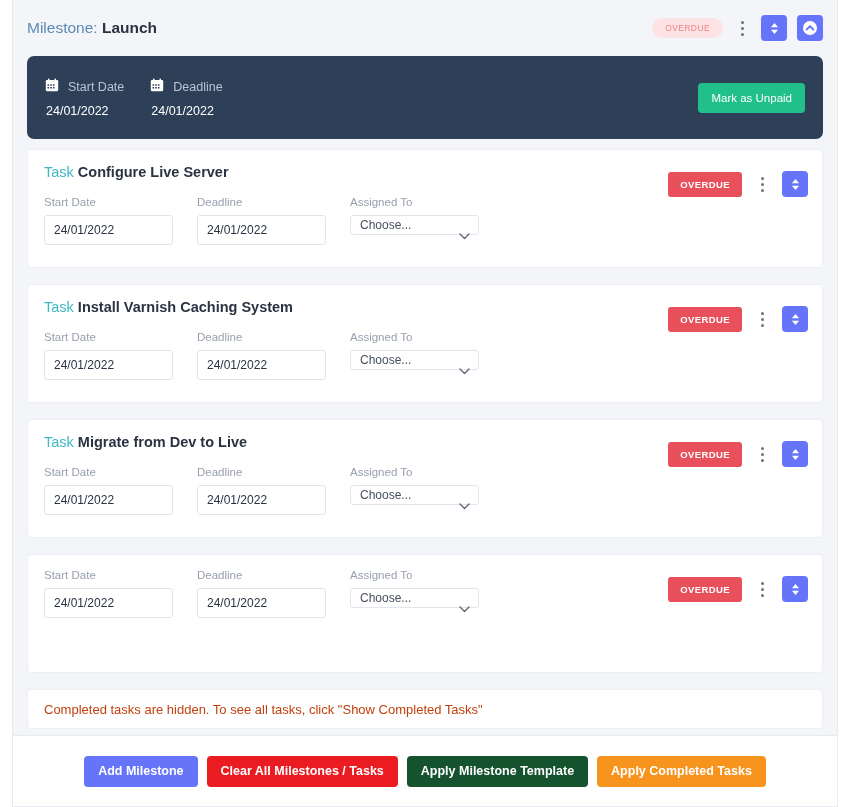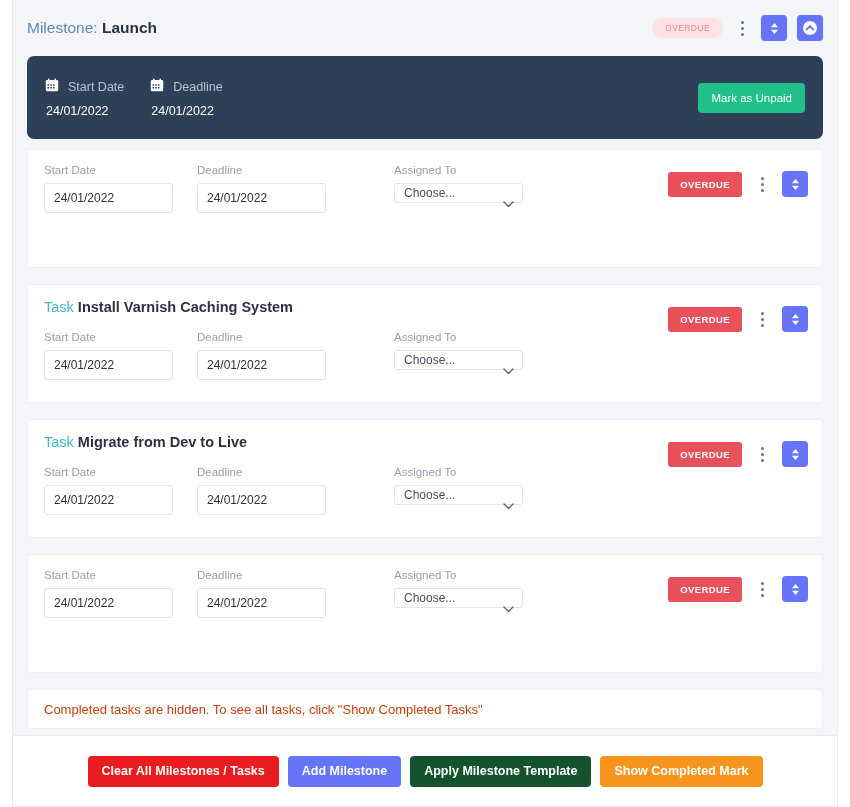--- a/index.html
+++ b/index.html
@@ -174,21 +174,21 @@
     height: 30px;
     border: 1px solid #e2e5ea;
     border-radius: 3px;
     font-size: 12px;
     color: #2a3342;
     padding: 0 9px;
     background: #fff;
     font-family: "Liberation Sans", sans-serif;
     outline: none;
   }
-  .field.wide { margin-right: 0; margin-left: 44px; }
+  .field.wide { margin-right: 0; }
   .sel-wrap { position: relative; width: 129px; }
   .sel-input {
     width: 129px;
     height: 20px;
     border: 1px solid #e2e5ea;
     border-radius: 3px;
     font-size: 12px;
     color: #46505f;
     padding: 0 9px;
     background: #fff;
@@ -342,20 +342,24 @@
         </div>
         <div class="date-value">24/01/2022</div>
       </div>
     </div>
     <button class="unpaid-btn">Mark as Unpaid</button>
   </div>
 
   <div class="cards">
 
     <div class="task-card">
+      <div class="task-title">
+        <span class="t-word">Task</span>
+        <span class="t-name">Configure Live Server</span>
+      </div>
       <div class="fields">
         <div class="field">
           <span class="field-label">Start Date</span>
           <input class="txt-input" value="24/01/2022" style="">
         </div>
         <div class="field">
           <span class="field-label">Deadline</span>
           <input class="txt-input" value="24/01/2022" style="">
         </div>
         <div class="field wide">
@@ -516,17 +520,17 @@
       </div>
     </div>
 
   </div>
 
   <div class="note-card">Completed tasks are hidden. To see all tasks, click "Show Completed Tasks"</div>
 
 </div>
 
 <div class="action-bar">
+  <button class="act" style="background:#6574f8">Add Milestone</button>
   <button class="act" style="background:#ea1c22">Clear All Milestones / Tasks</button>
-  <button class="act" style="background:#6574f8">Add Milestone</button>
   <button class="act" style="background:#14532d">Apply Milestone Template</button>
-  <button class="act" style="background:#f7941e">Show Completed Mark</button>
+  <button class="act" style="background:#f7941e">Apply Completed Tasks</button>
 </div>
 
 </body></html>

